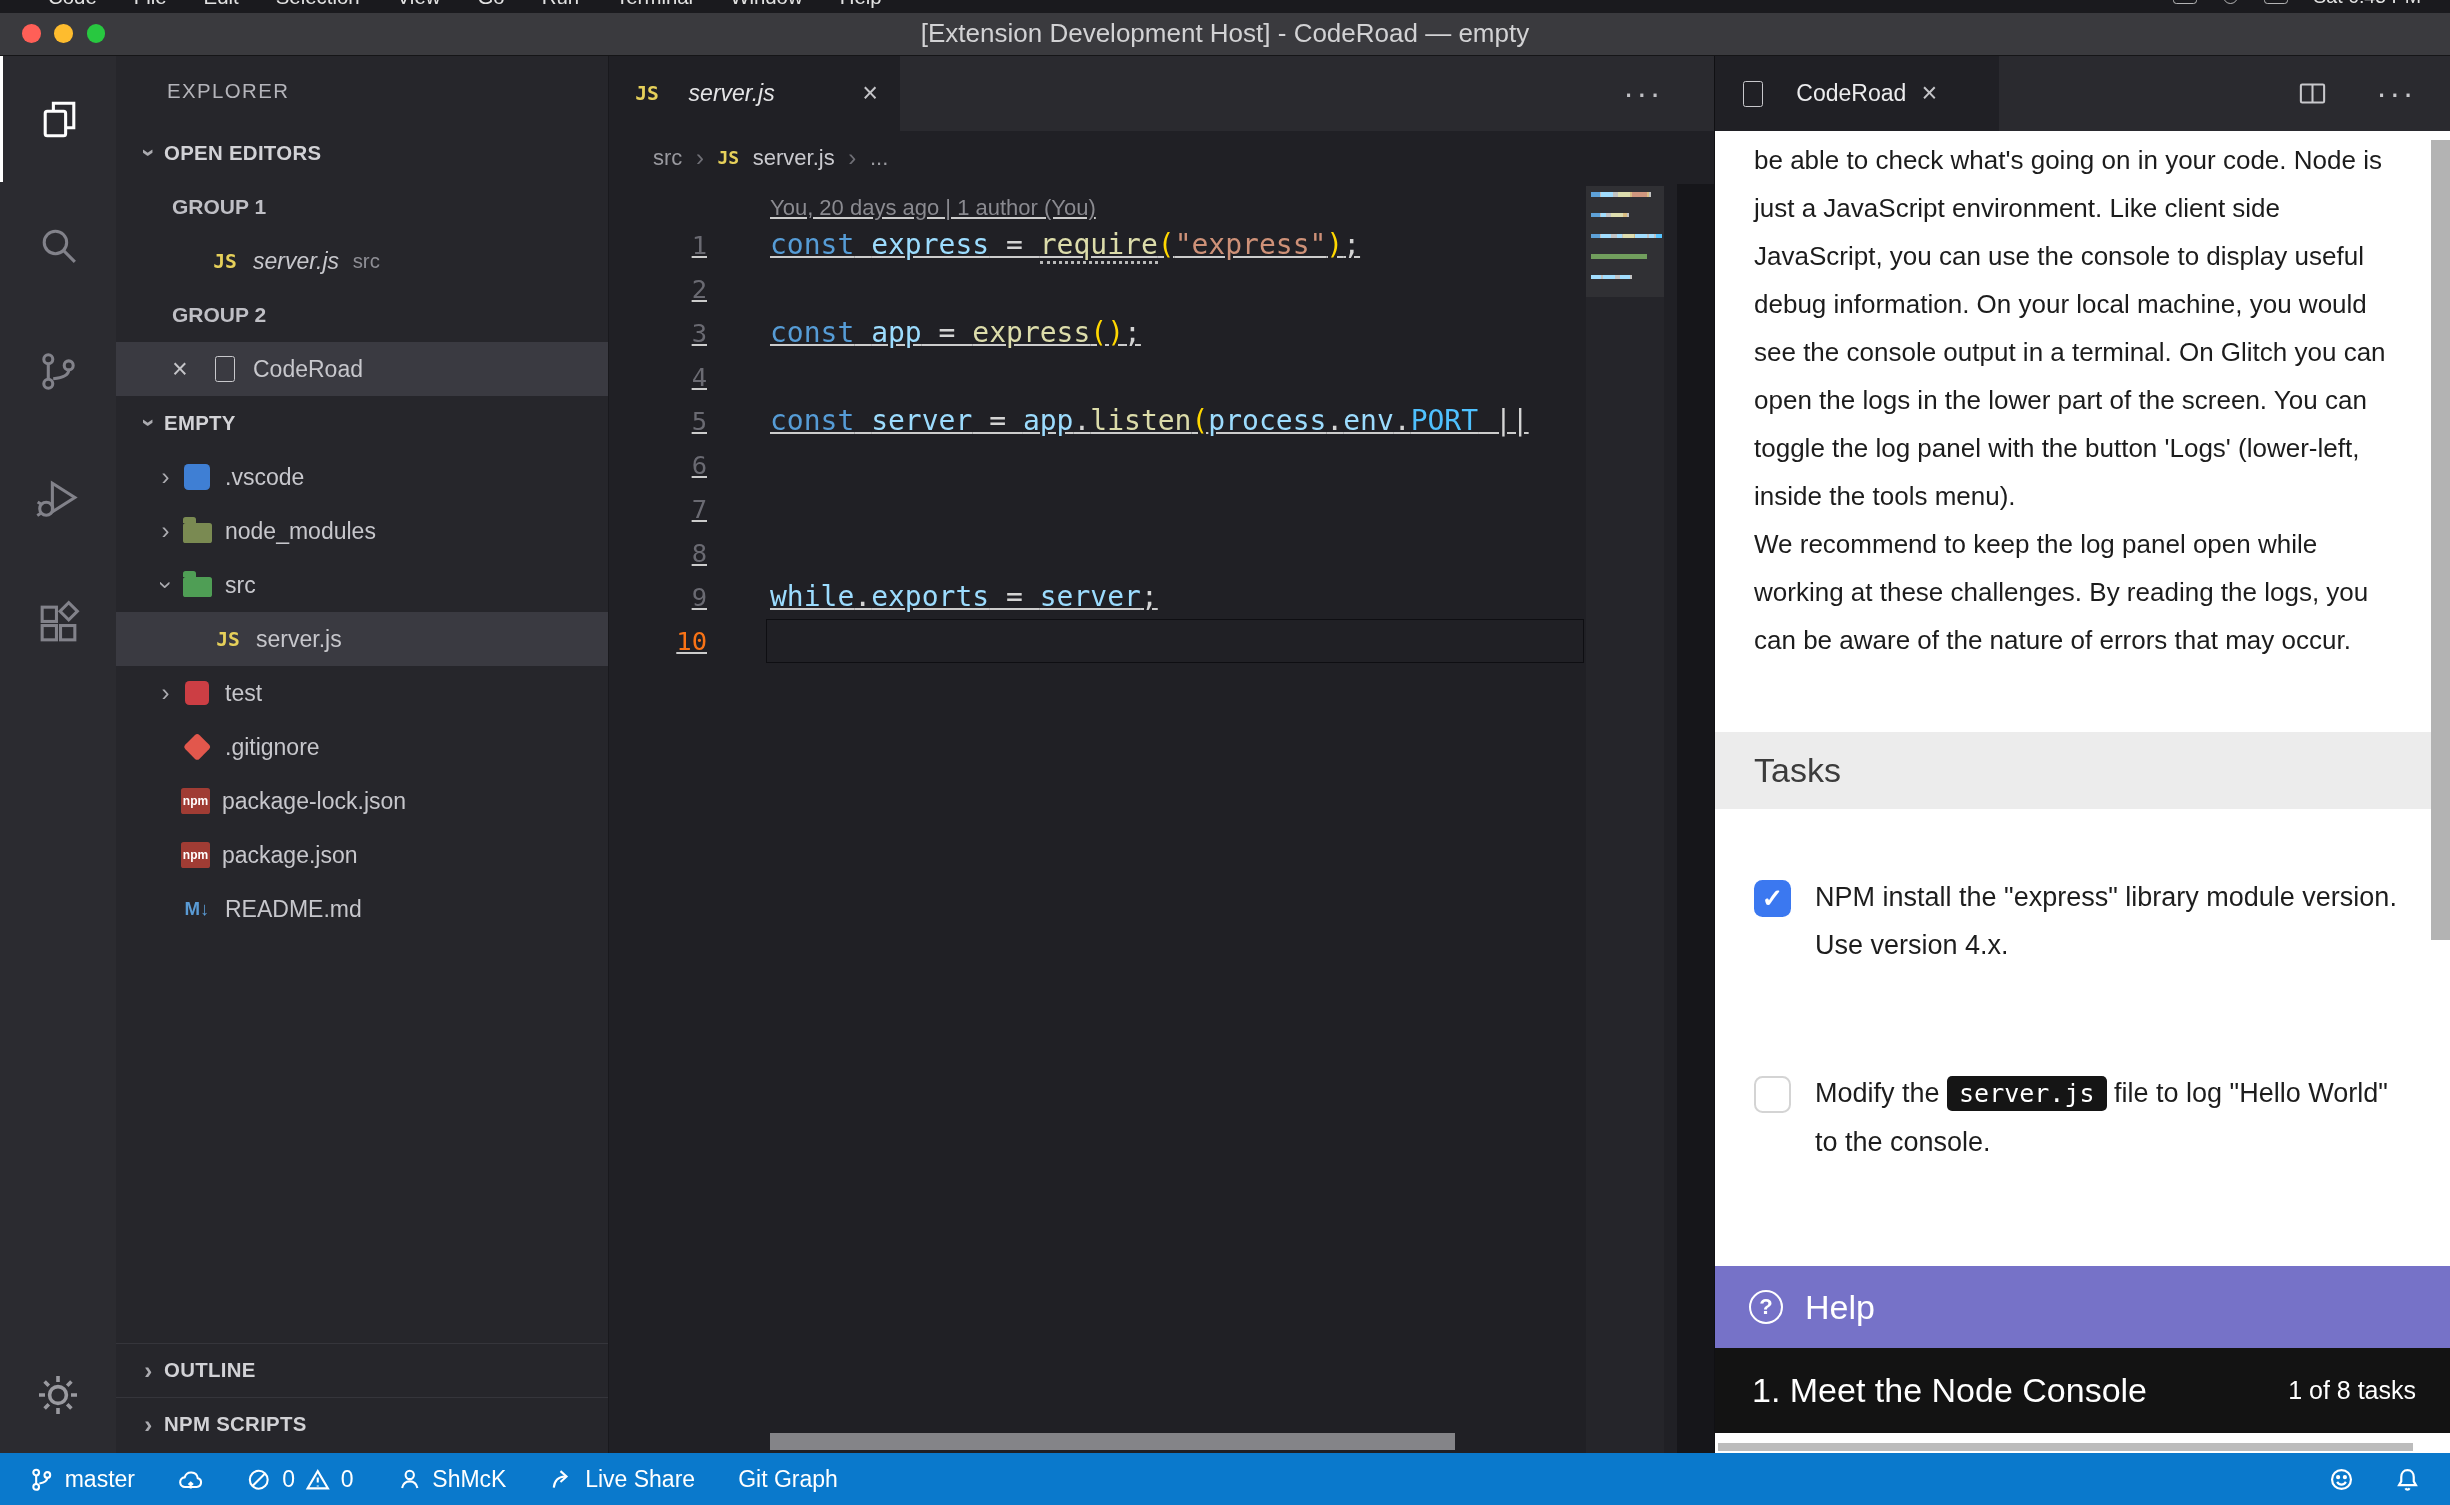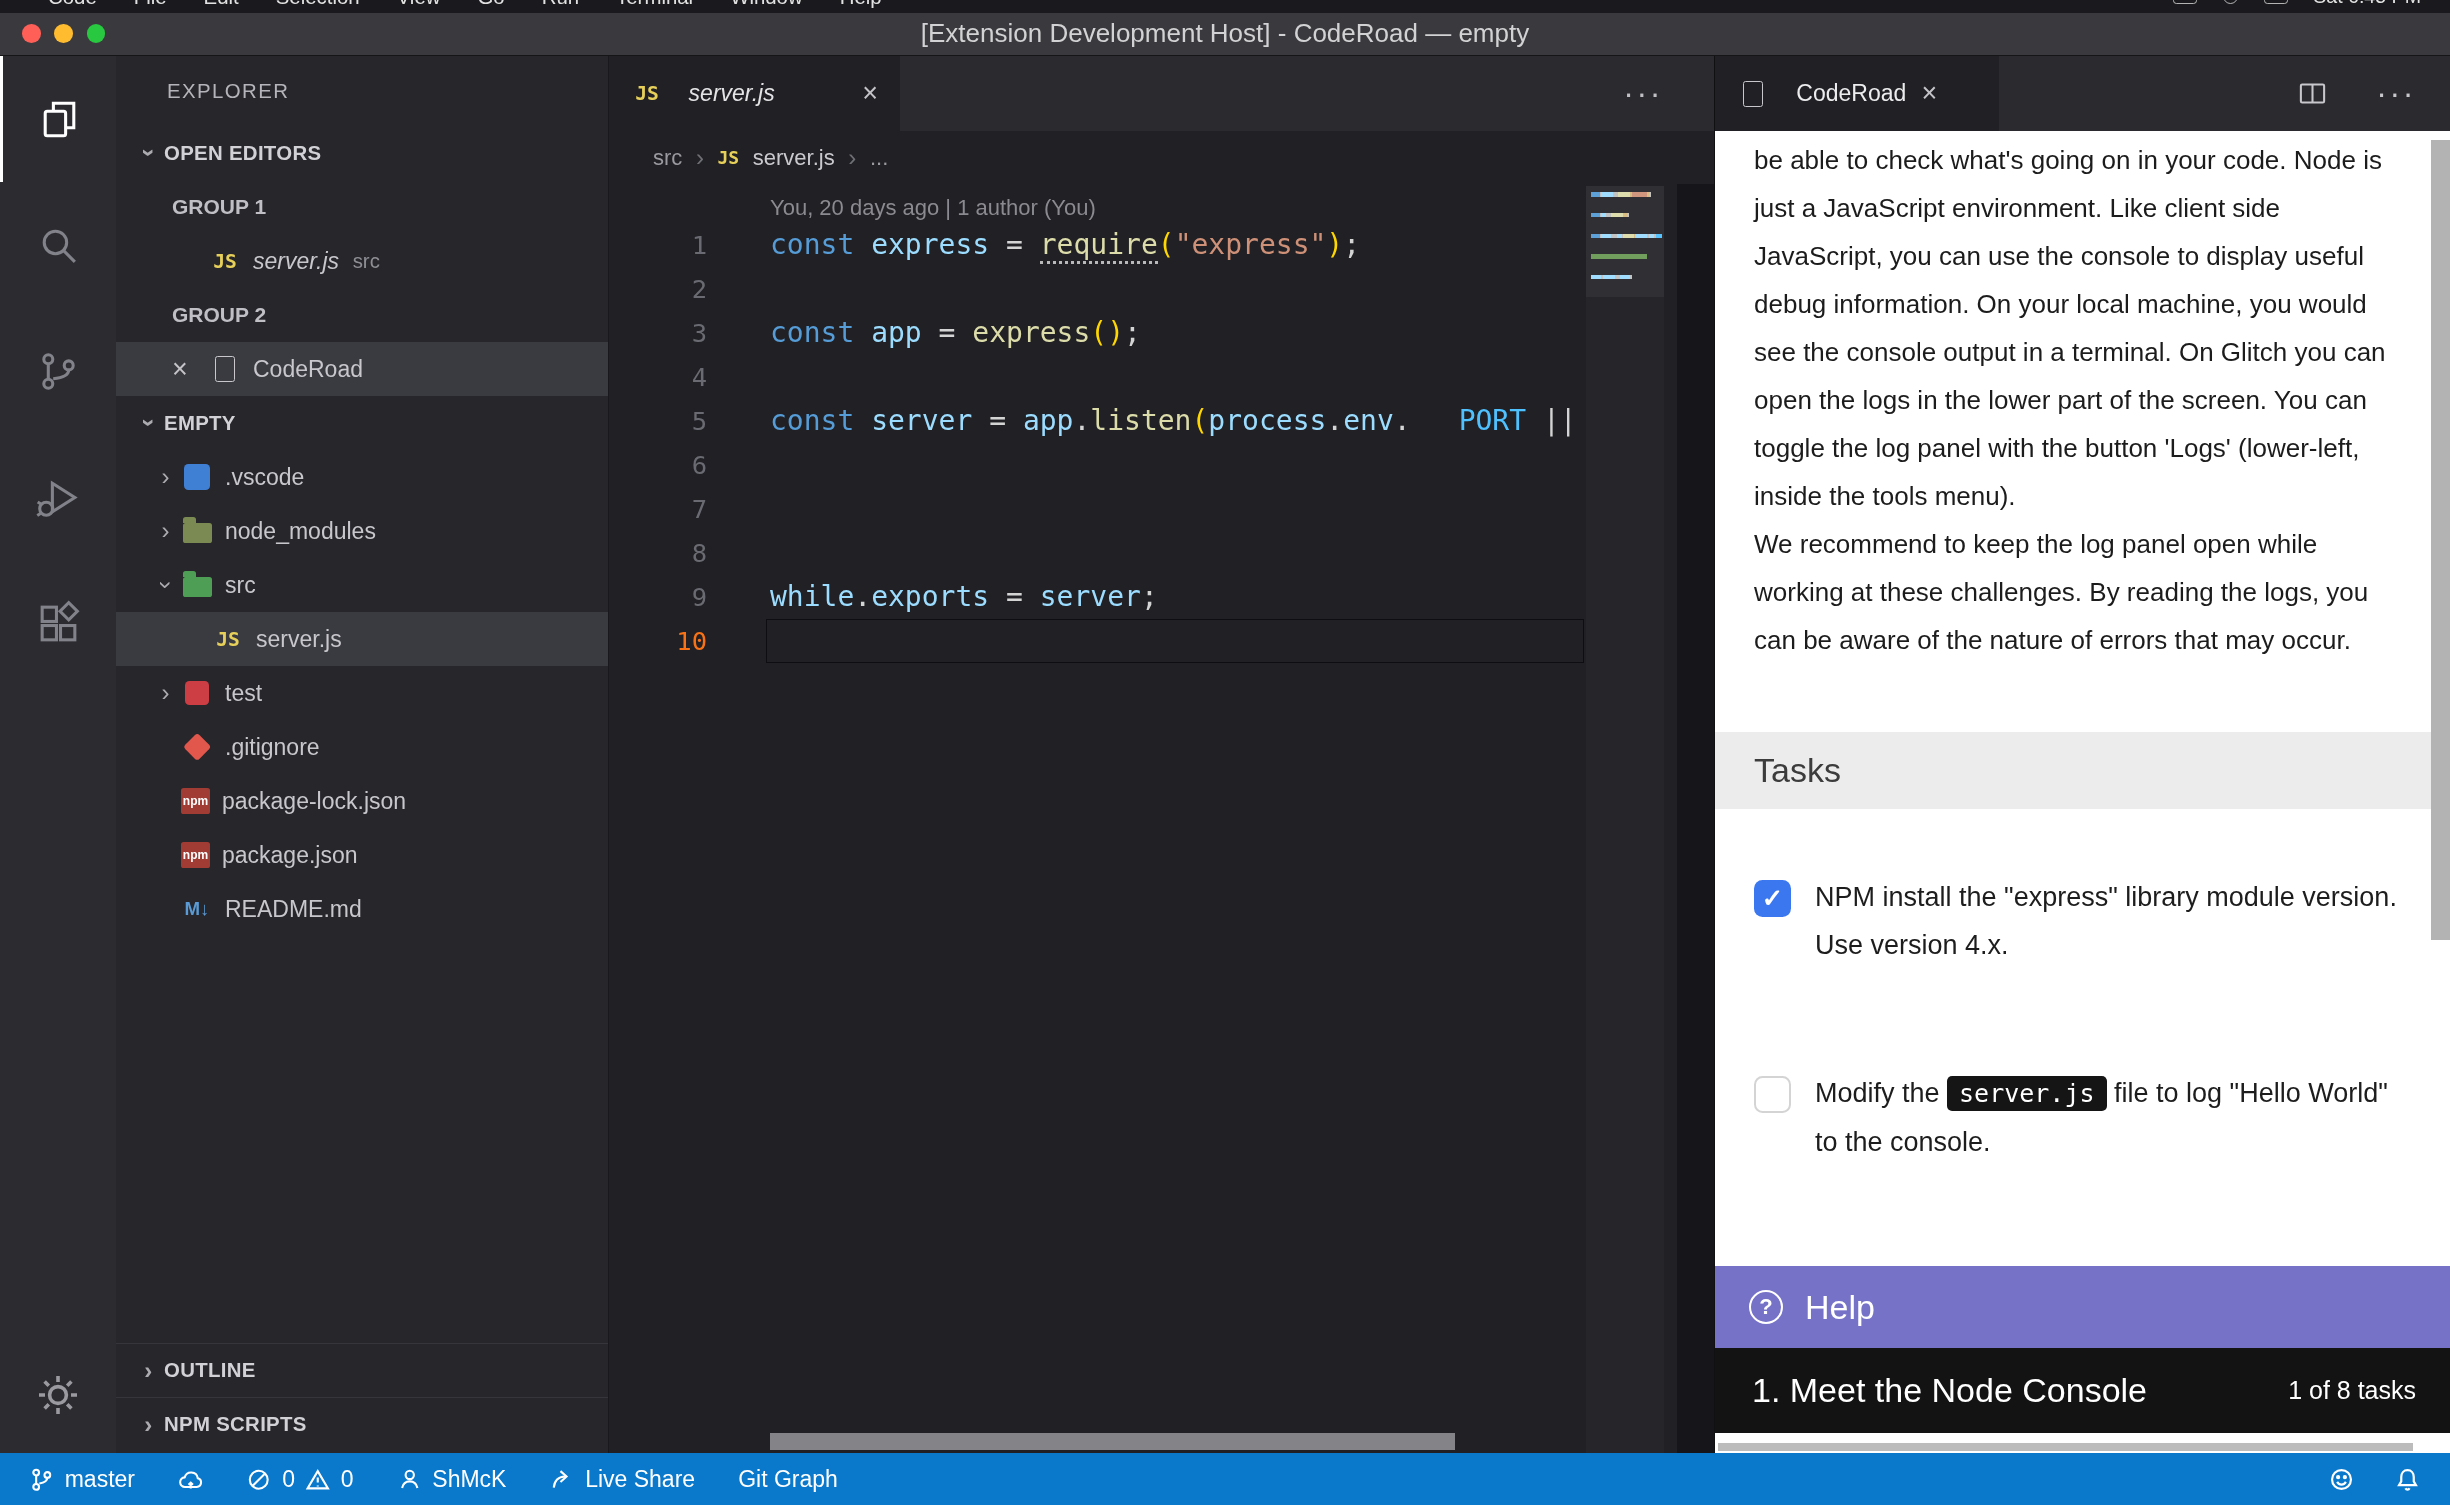--- a/index.html
+++ b/index.html
@@ -70,31 +70,31 @@
   #editorgroup { position:absolute; left:608px; width:1106px; top:56px; bottom:53px; background:#202025; border-left:0.9px solid #19191d; }
   .tabstrip { height:75px; background:#2a2a2f; display:flex; position:relative; }
   .tab { width:291px; background:#202025; display:flex; align-items:center; padding:0 22px; gap:13.6px; cursor:pointer; }
   .tab-label { font-size:23px; color:#e4e4e6; }
   .tab .close-x { width:auto; margin-left:auto; }
   .tab-actions { position:absolute; right:51px; top:0; bottom:0; display:flex; align-items:center; color:#c0c0c4; font-size:32px; letter-spacing:2.6px; cursor:pointer; }
   .breadcrumbs { height:53px; display:flex; align-items:center; padding-left:44px; gap:13.6px; font-size:22px; color:#9a9aa0; }
   .crumb-sep { color:#6f6f76; font-size:24px; }
   .crumb-js { color:#e6d05a; font-weight:bold; font-size:18px; font-family:"DejaVu Sans Mono", monospace; }
   .crumb-file { color:#c9c9ce; }
-  .code-area { position:relative; height:calc(100% - 128px); }
+  .code-area { position:relative; height:calc(100% - 128px);text-decoration:underline; }
   .codelens { height:39px; font-size:22px; color:#8a8a90; padding-left:161px; display:flex; align-items:flex-end; padding-bottom:1.7px; }
   .code-line { position:relative; height:44px; display:flex; font-family:"DejaVu Sans Mono", monospace; font-size:28px; line-height:44px; white-space:pre; }
   .ln { width:98px; text-align:right; color:#6a6a72; flex:none; font-size:25.5px; }
   .code-line.current .ln { color:#f97316; }
   .code-text { margin-left:63px; }
   .linebox { position:absolute; left:157px; top:0; width:818px; height:44px; border:1.7px solid #0e0e12; }
   .tk.kw { color:#569cd6; } .tk.vr { color:#9cdcfe; } .tk.fn { color:#dcdcaa; }
   .tk.fnu { color:#dcdcaa; border-bottom:3.4px dotted #b9b9b9; }
   .tk.st { color:#ce9178; } .tk.pa { color:#ffd700; } .tk.op,.tk.pl { color:#d4d4d4; }
-  .tk.cm { color:#6a9955; } .tk.cs { color:#4fc1ff;margin-left:48px; }
+  .tk.cm { color:#6a9955; } .tk.cs { color:#4fc1ff; }
   .minimap { position:absolute; top:1.7px; right:50px; width:78px; bottom:0; background:rgba(255,255,255,0.025); padding:6.8px 0 0 5.1px; }
   .mm-line { height:4.3px; margin-bottom:6px; display:flex; overflow:hidden; max-width:71px; }
   .mm-seg { height:4.3px; flex:none; }
   .mm-slider { position:absolute; top:0; left:0; right:0; height:111px; background:rgba(255,255,255,0.05); }
   .right-strip { position:absolute; top:0; right:0; width:37px; bottom:0; background:#16161a; }
   .hscroll { position:absolute; bottom:3.4px; left:161px; width:685px; height:17px; background:rgba(165,165,170,0.75); }
 
   
   #coderoad { position:absolute; left:1714px; right:0; top:56px; bottom:53px; display:flex; flex-direction:column; border-left:0.9px solid #101013; }
   .cr-tabstrip { height:75px; background:#2a2a2f; position:relative; display:flex; flex:none; }

